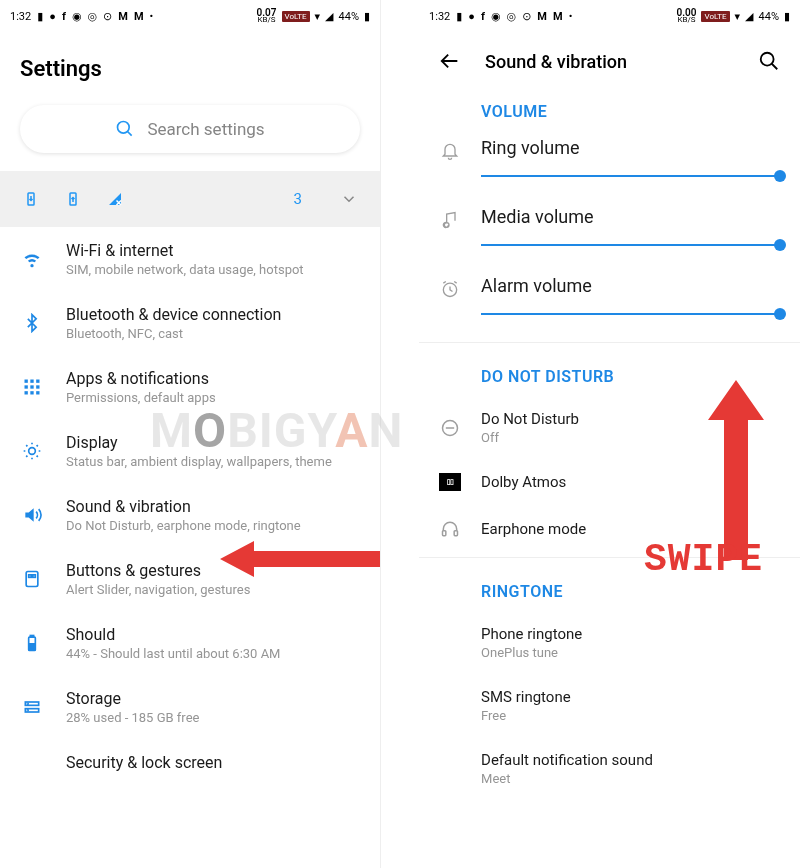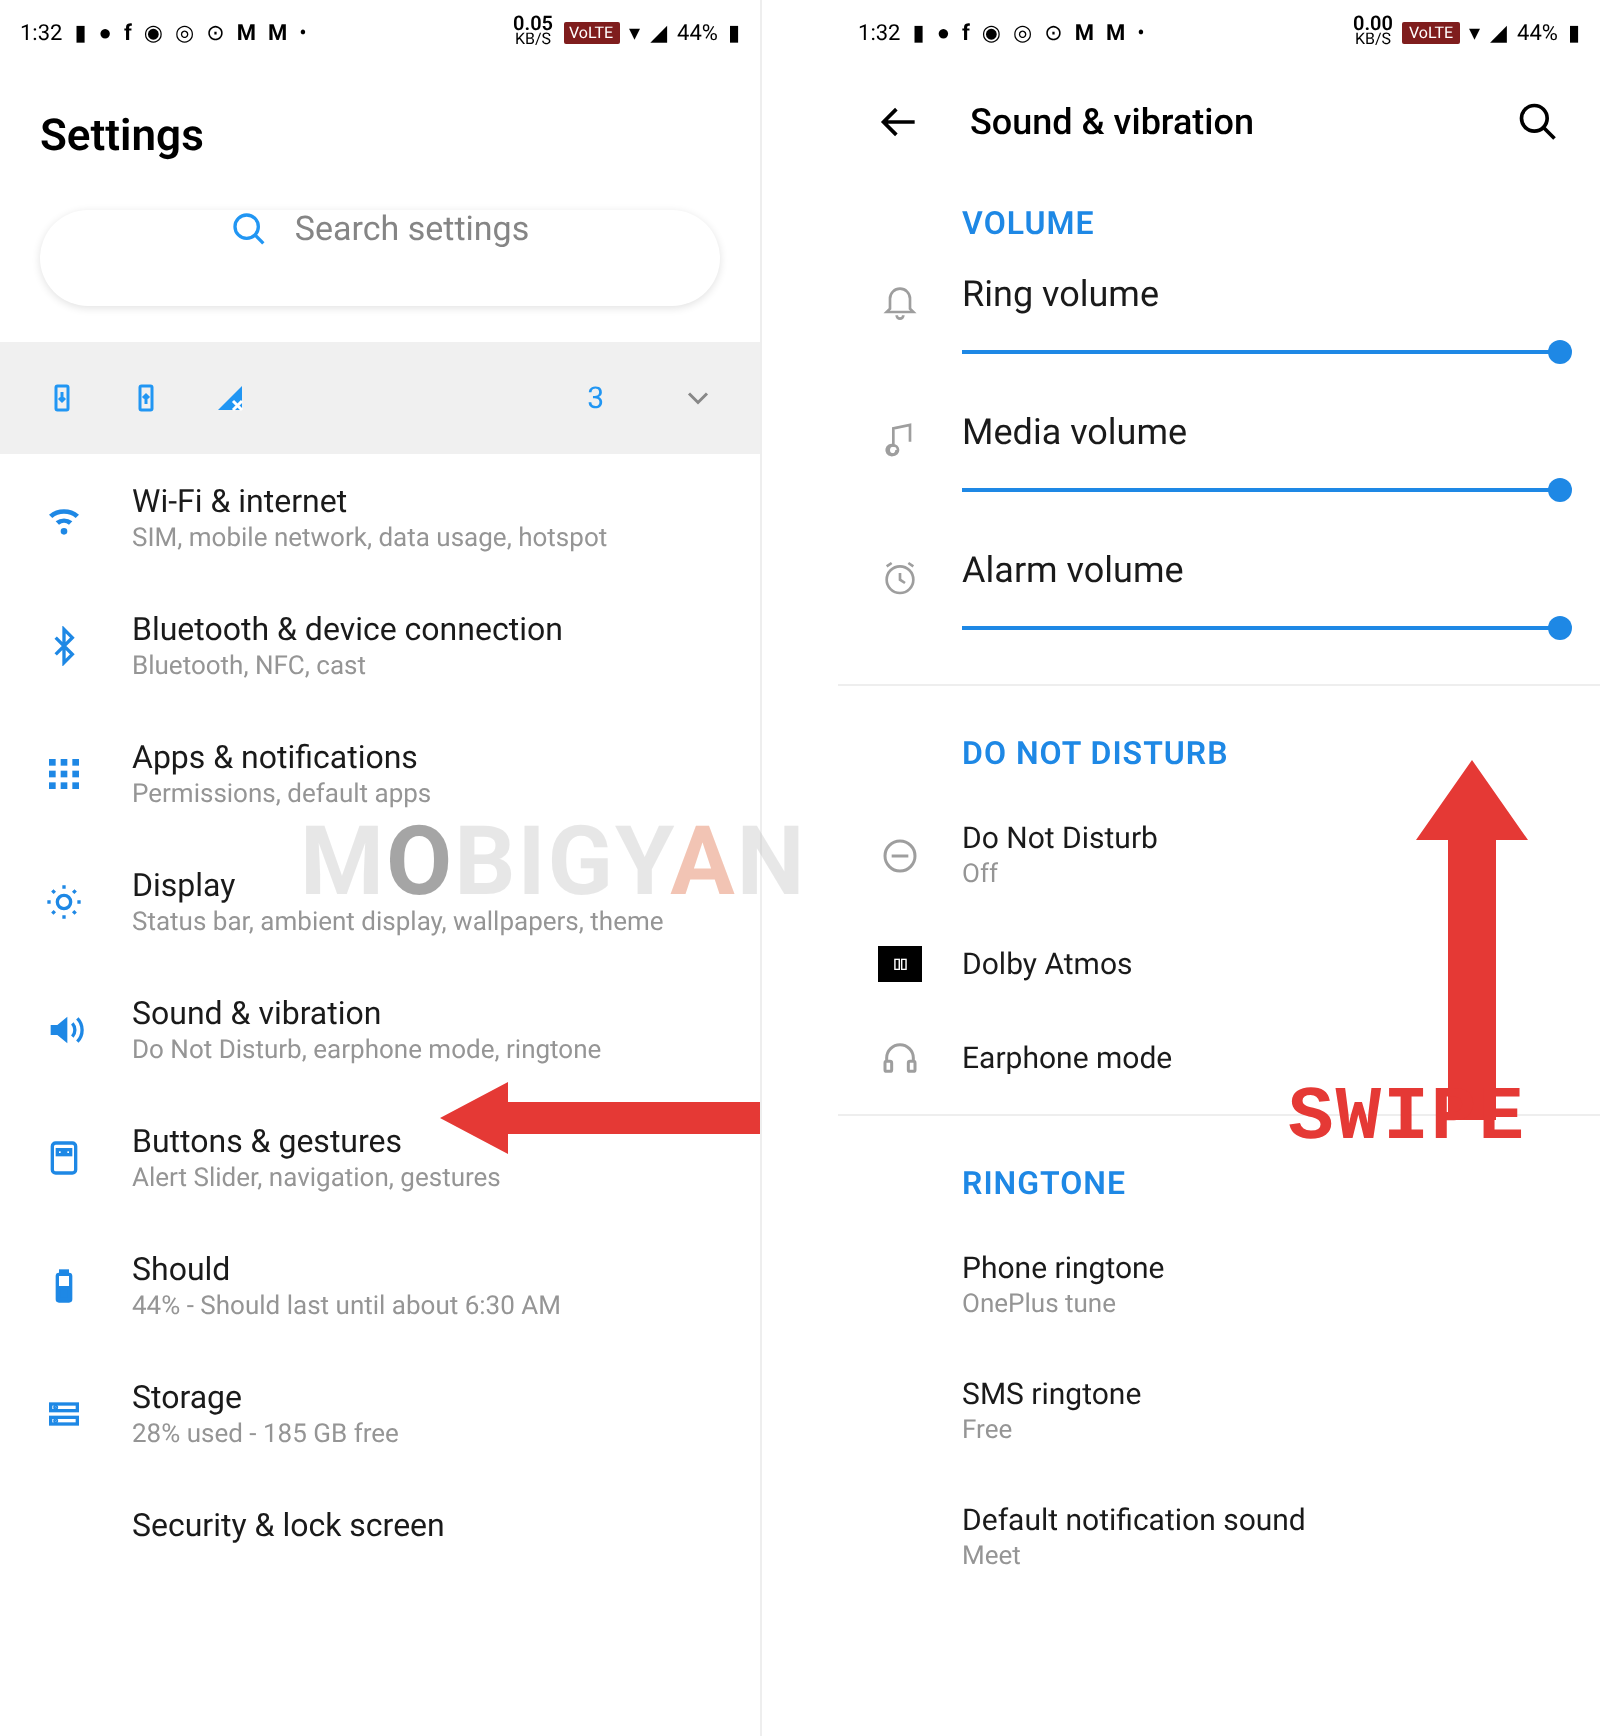--- a/index.html
+++ b/index.html
@@ -11,21 +11,21 @@
   
   .statusbar { height: 28px; display: flex; align-items: center; justify-content: space-between; padding: 4px 10px 0 10px; font-size: 11px; color: #000; }
   .statusbar .left { display: flex; align-items: center; gap: 6px; }
   .statusbar .right { display: flex; align-items: center; gap: 5px; }
   .kbs { text-align: center; line-height: 7px; font-size: 8px; }
   .kbs .n { font-size: 10px; font-weight: 600; }
   .volte { font-size: 8px; background:#7f1d1d; color:#fff; padding: 1px 3px; border-radius:1px; }
 
   
   .page-title { font-size: 22px; font-weight: 600; padding: 28px 20px 24px 20px; color: #000; }
-  .search-pill { margin: 0 20px 18px 20px; height: 48px; border-radius: 24px; box-shadow: 0 1px 4px rgba(0,0,0,0.12); display: flex; justify-content: center; gap: 12px; color: #858585; font-size: 17px; }
+  .search-pill { margin: 0 20px 18px 20px; height: 48px; border-radius: 24px; box-shadow: 0 1px 4px rgba(0,0,0,0.12); display: flex; align-items: center; justify-content: center; gap: 12px; color: #858585; font-size: 17px; }
   .search-pill svg { width: 20px; height: 20px; stroke: #2196f3; fill: none; stroke-width: 2; }
 
   .suggest-bar { background: #f0f0f0; height: 56px; display: flex; align-items: center; padding: 0 22px; gap: 24px; }
   .suggest-bar .sicon-b { width: 18px; height: 18px; stroke: #2196f3; fill: none; stroke-width: 2; }
   .suggest-bar .count { margin-left: auto; color: #2196f3; font-size: 15px; margin-right: 14px; }
 
   .list-item { display: flex; align-items: center; padding: 14px 20px; gap: 22px; }
   .list-item .iconwrap { width: 24px; display:flex; justify-content:center; }
   .list-item .iconwrap svg { width: 20px; height: 20px; }
   .list-item .txt { flex: 1; }
@@ -85,21 +85,21 @@
         <span style="font-weight:700">f</span>
         <span>◉</span>
         <span>◎</span>
         <span>⊙</span>
         <span style="font-weight:700">M</span>
         <span style="font-weight:700">M</span>
         <span>•</span>
       </div>
       <div class="right">
         <div class="kbs">
-            <div class="n">0.05</div>
+            <div class="n">0.07</div>
             <div>KB/S</div>
           </div>
         <span class="volte">VoLTE</span>
         <span>▾</span>
         <span>◢</span>
         <span>44%</span>
         <span>▮</span>
       </div>
     </div>
 

